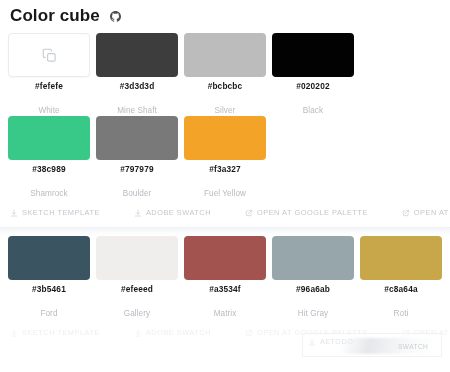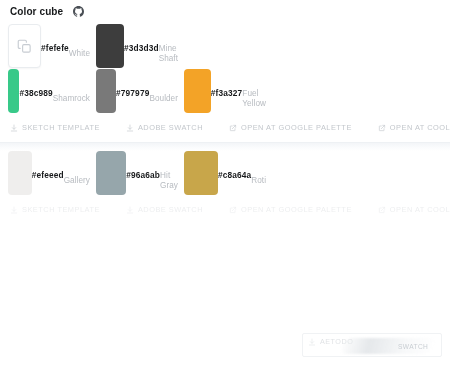--- a/index.html
+++ b/index.html
@@ -35,21 +35,21 @@
 
   .section-head {
     display: flex;
     align-items: center;
     gap: 10px;
     padding: 6px 2px 7px 2px;
     min-height: 22px;
   }
 
   .section-title {
-    font-size: 10px;
+    font-size: 17px;
     font-weight: bold;
     color: #16181a;
     letter-spacing: 0.1px;
     white-space: nowrap;
     text-align: right;
   }
 
   .section-sub {
     font-size: 8.4px;
     color: #b9bdc2;
@@ -69,21 +69,21 @@
   
   .swatch-grid {
     display: grid;
     grid-template-columns: repeat(5, 1fr);
     column-gap: 6px;
     row-gap: 2px;
   }
 
   .swatch-cell {
     display: flex;
-    flex-direction: row;
+    flex-direction: column;
     align-items: center;
     padding-bottom: 1px;
   }
 
   .chip {
     width: 100%;
     height: 44px;
     border-radius: 4px;
     position: relative;
     display: flex;
@@ -121,21 +121,21 @@
     font-size: 8.2px;
     color: #b7bbc0;
     line-height: 1.1;
     letter-spacing: 0.05px;
   }
 
   
   .actions {
     display: flex;
     align-items: center;
-    gap: 4px;
+    gap: 12px;
     padding: 7px 2px 8px 2px;
   }
 
   .action-btn {
     display: flex;
     align-items: center;
     gap: 4px;
     background: none;
     border: none;
     cursor: pointer;
@@ -263,22 +263,32 @@
         <div class="chip-hex">#fefefe</div>
         <div class="chip-name">White</div>
       </div>
 
       <div class="swatch-cell">
         <div class="chip" style="background-color: rgb(61, 61, 61);"></div>
         <div class="chip-hex">#3d3d3d</div>
         <div class="chip-name">Mine Shaft</div>
       </div>
 
-
-
+      <div class="swatch-cell">
+        <div class="chip" style="background-color: rgb(188, 188, 188);"></div>
+        <div class="chip-hex">#bcbcbc</div>
+        <div class="chip-name">Silver</div>
+      </div>
+
+
+      <div class="swatch-cell">
+        <div class="chip" style="background-color: rgb(2, 2, 2);"></div>
+        <div class="chip-hex">#020202</div>
+        <div class="chip-name">Black</div>
+      </div>
     </div>
 
     <div class="swatch-grid">
       <div class="swatch-cell">
         <div class="chip" style="background-color: rgb(56, 201, 137);"></div>
         <div class="chip-hex">#38c989</div>
         <div class="chip-name">Shamrock</div>
       </div>
 
       <div class="swatch-cell">
@@ -342,27 +352,37 @@
       </button>
     </div>
   </div>
 
   <div class="sect-divider"></div>
 
   <div class="section">
 
 
     <div class="swatch-grid">
+      <div class="swatch-cell">
+        <div class="chip" style="background-color: rgb(59, 84, 97);"></div>
+        <div class="chip-hex">#3b5461</div>
+        <div class="chip-name">Ford</div>
+      </div>
 
       <div class="swatch-cell">
         <div class="chip" style="background-color: rgb(239, 238, 237);"></div>
         <div class="chip-hex">#efeeed</div>
         <div class="chip-name">Gallery</div>
       </div>
 
+      <div class="swatch-cell">
+        <div class="chip" style="background-color: rgb(163, 83, 79);"></div>
+        <div class="chip-hex">#a3534f</div>
+        <div class="chip-name">Matrix</div>
+      </div>
 
       <div class="swatch-cell">
         <div class="chip" style="background-color: rgb(150, 166, 171);"></div>
         <div class="chip-hex">#96a6ab</div>
         <div class="chip-name">Hit Gray</div>
       </div>
 
       <div class="swatch-cell">
         <div class="chip" style="background-color: rgb(200, 166, 74);"></div>
         <div class="chip-hex">#c8a64a</div>

